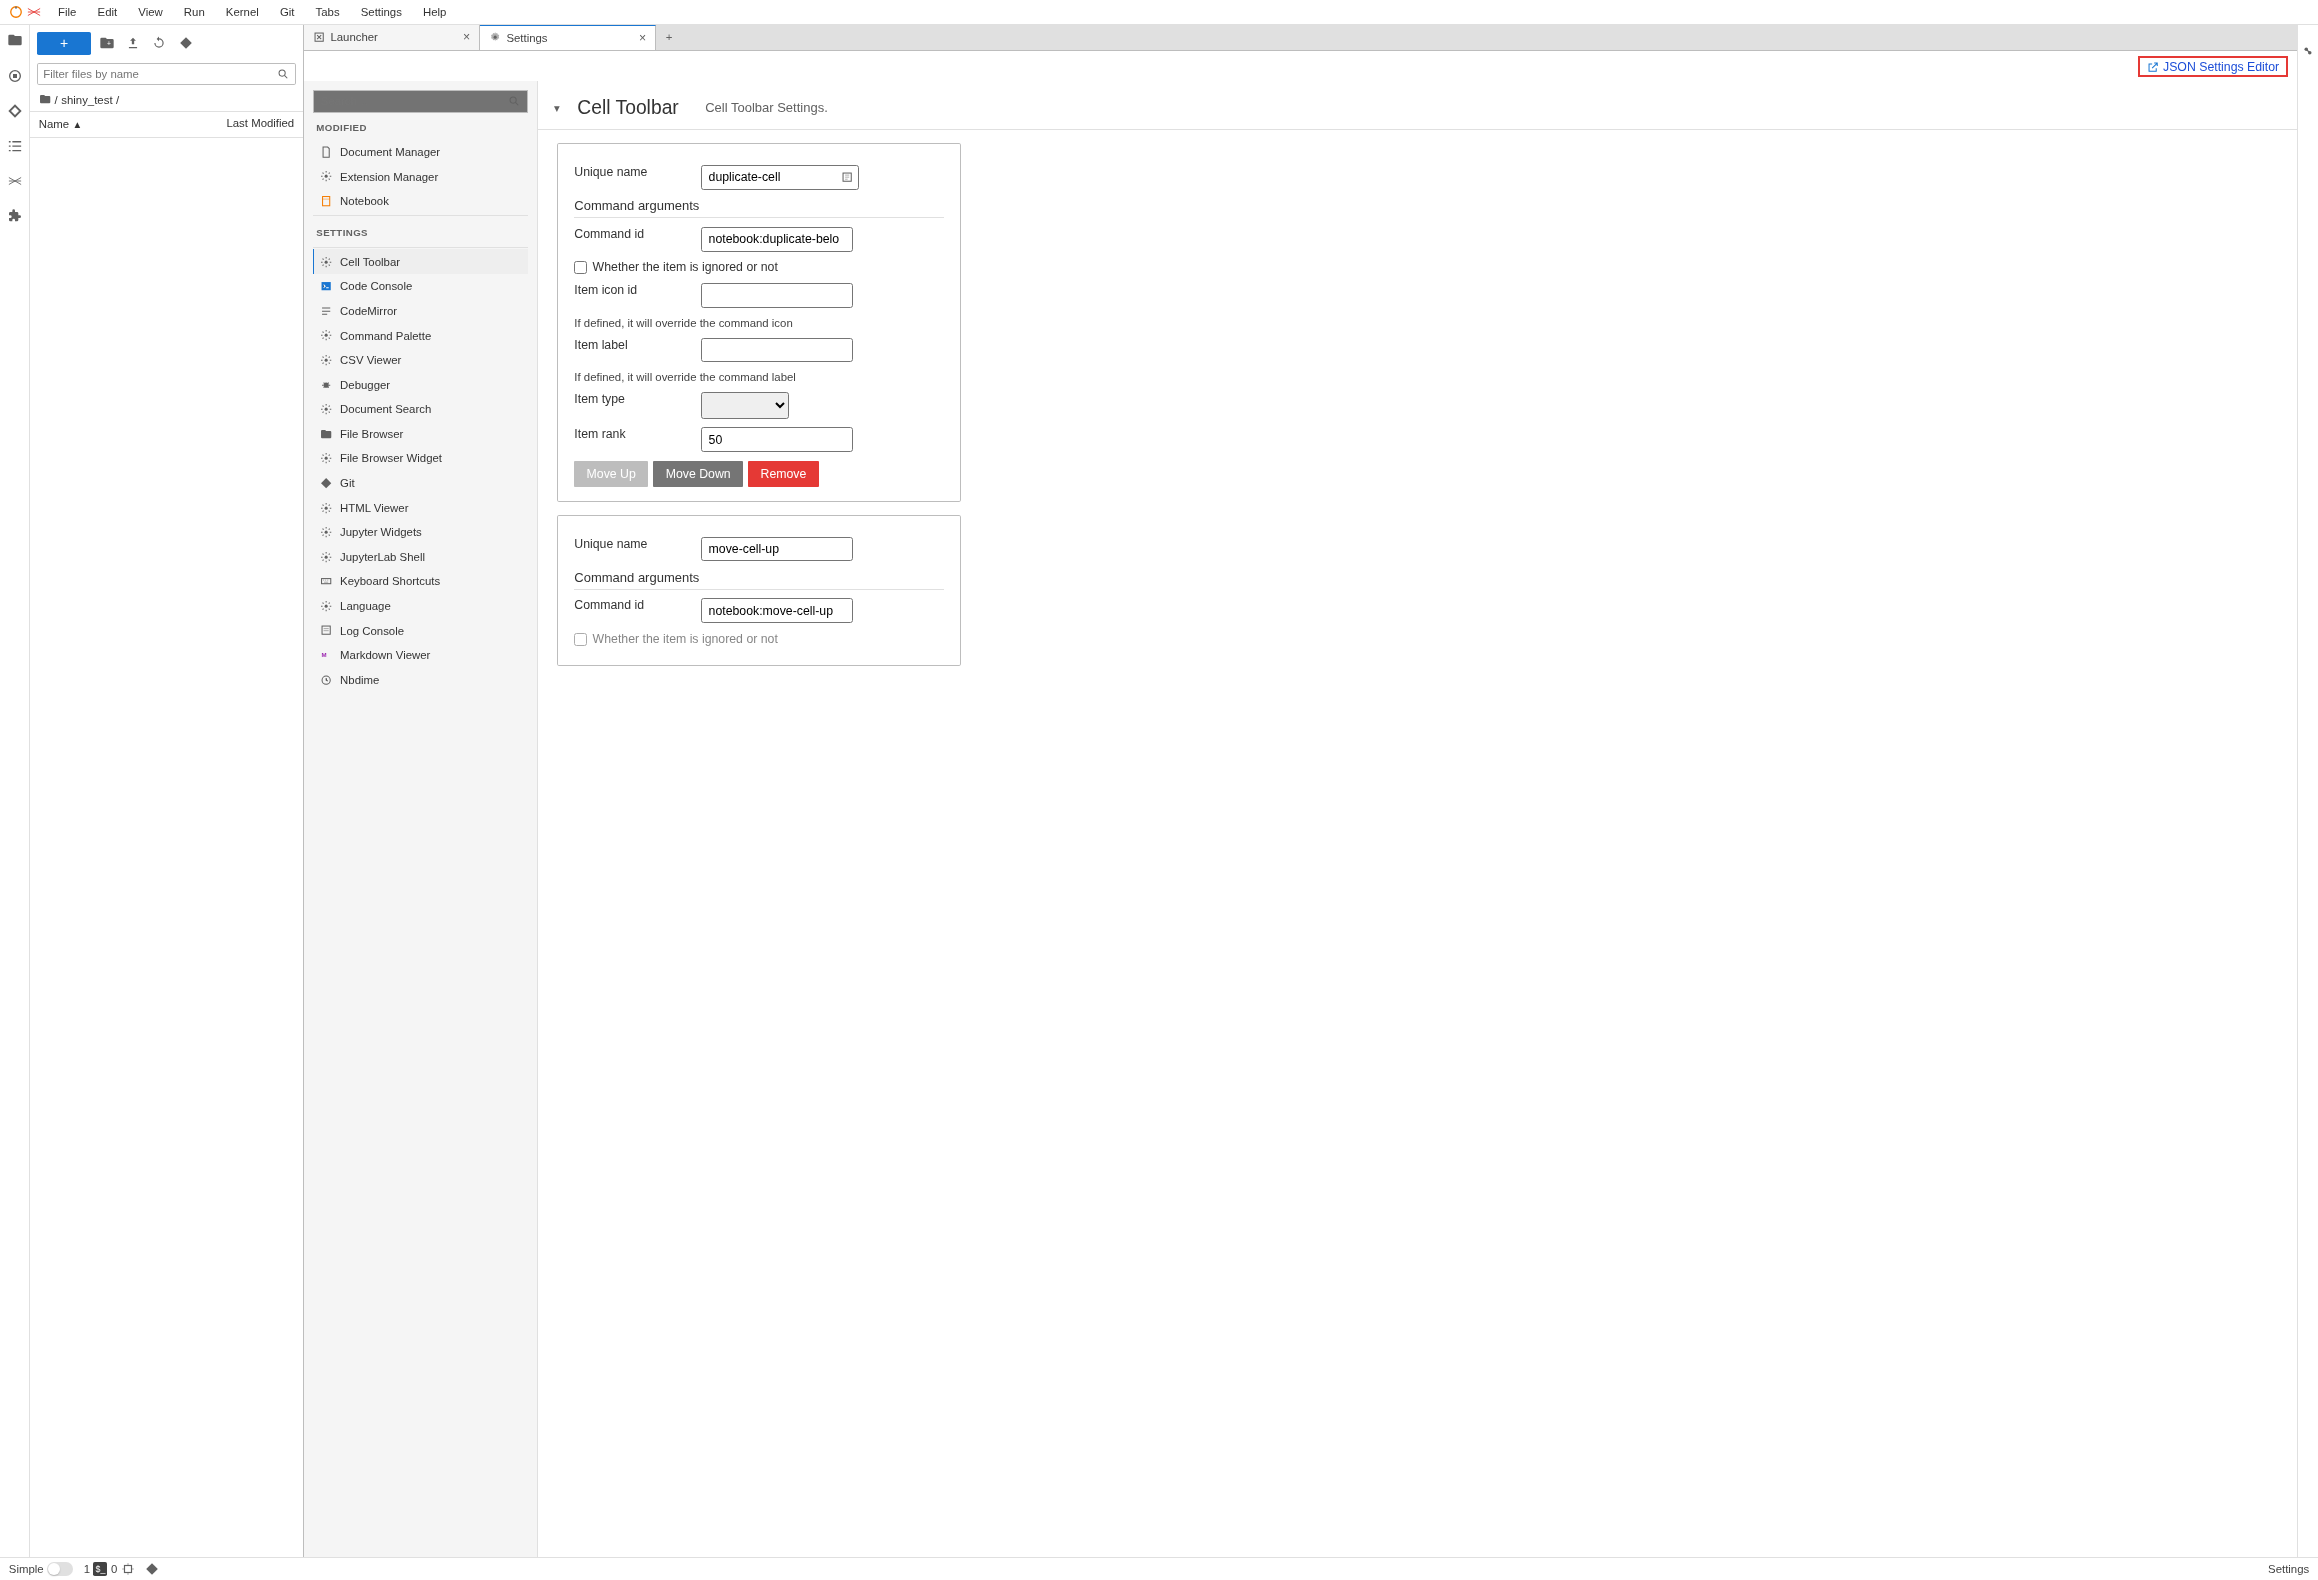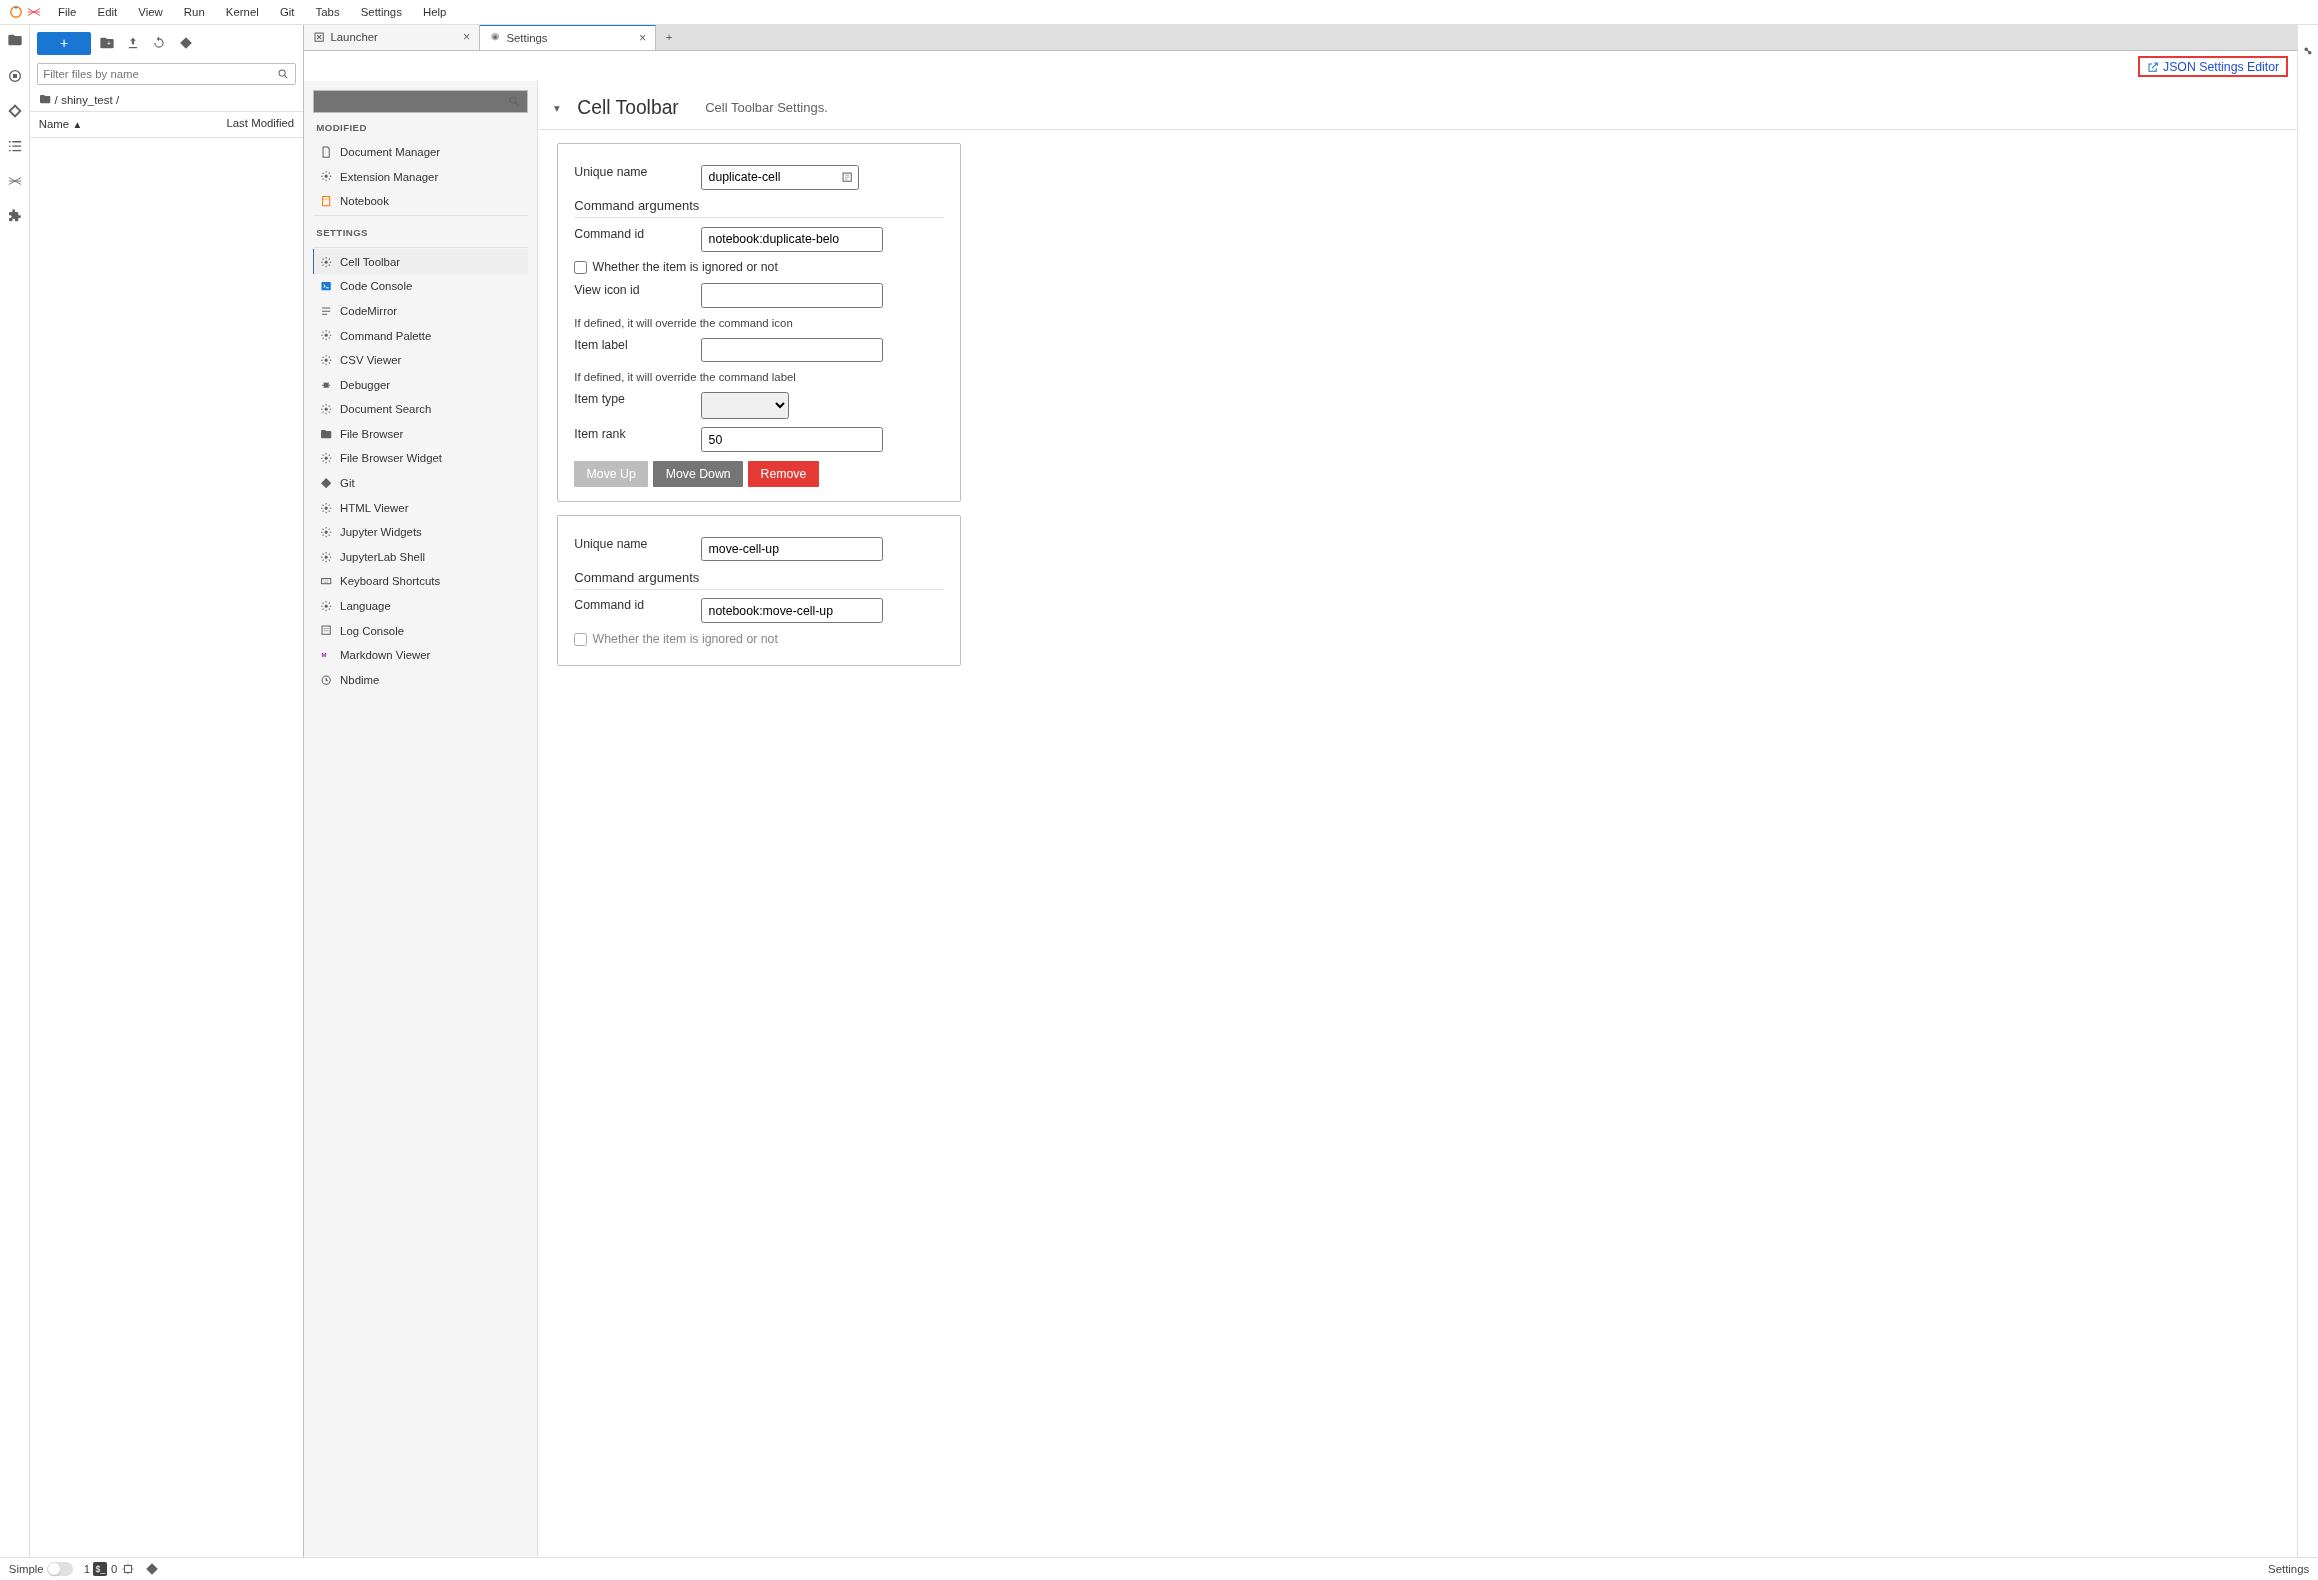--- a/index.html
+++ b/index.html
@@ -62,21 +62,21 @@
 .settings-header { display: flex; align-items: center; gap: 17.6px; padding: 16px 19.3px 10.5px 16px; border-bottom: 0.9px solid #e0e0e0; }
 .settings-header .caret { color: #616161; }
 .settings-header h2 { font-size: 19.3px; font-weight: 400; }
 .settings-header .subtitle { color: #616161; font-size: 13px; margin-left: 8.8px; }
 .settings-body { padding: 12.3px 19.3px; }
 .settings-body h4 { font-size: 15px; font-weight: 400; margin-bottom: 3.5px; }
 .settings-body .descr { font-size: 11.4px; color: #444; margin-bottom: 10.5px; }
 .item-card { border: 0.9px solid #bdbdbd; padding: 12.3px 16px 14px 16px; margin-bottom: 12.3px; max-width: 404px; border-radius: 1.8px; }
 .field-row { display: flex; align-items: flex-start; gap: 12.3px; margin: 8.8px 0; }
 .field-row label { width: 114px; font-size: 12.3px; }
-.field-row input[type=text], .field-row select { border: 0.9px solid #757575; padding: 4.4px 7px; font-size: 12.3px; width: 182px; border-radius: 2.6px; }
+.field-row input[type=text], .field-row select { border: 0.9px solid #757575; padding: 4.4px 7px; font-size: 12.3px; width: 152px; border-radius: 2.6px; }
 .field-row input.wide { width: 158px; }
 .subheading { font-size: 13px; margin: 8.8px 0 0 0; border-bottom: 0.9px solid #e0e0e0; padding-bottom: 3.5px; }
 .checkbox-row { display: flex; align-items: center; gap: 5.3px; font-size: 12.3px; margin: 5.3px 0; }
 .hint { font-size: 11.4px; color: #444; margin: 3.5px 0; }
 .input-with-icon { position: relative; display: flex; align-items: center; }
 .input-with-icon .trail { position: absolute; right: 5.3px; color: #616161; }
 .btn-row { display: flex; gap: 5.3px; margin-top: 3.5px; }
 .btn { border: none; padding: 6.1px 12.3px; font-size: 12.3px; cursor: pointer; color: #fff; border-radius: 0.9px; }
 .btn.moveup { background: #bdbdbd; }
 .btn.movedown { background: #757575; }
@@ -472,21 +472,21 @@
               <div class="subheading">Command arguments</div>
               <div class="field-row">
                 <label>Command id</label>
                 <input type="text" value="notebook:duplicate-belo" style="">
               </div>
               <div class="checkbox-row">
                 <input type="checkbox" style="">
                 <span>Whether the item is ignored or not</span>
               </div>
               <div class="field-row">
-                <label>View icon id</label>
+                <label>Item icon id</label>
                 <input type="text" value="" style="">
               </div>
               <div class="hint">If defined, it will override the command icon</div>
               <div class="field-row">
                 <label>Item label</label>
                 <input type="text" value="" style="">
               </div>
               <div class="hint">If defined, it will override the command label</div>
               <div class="field-row">
                 <label>Item type</label>

